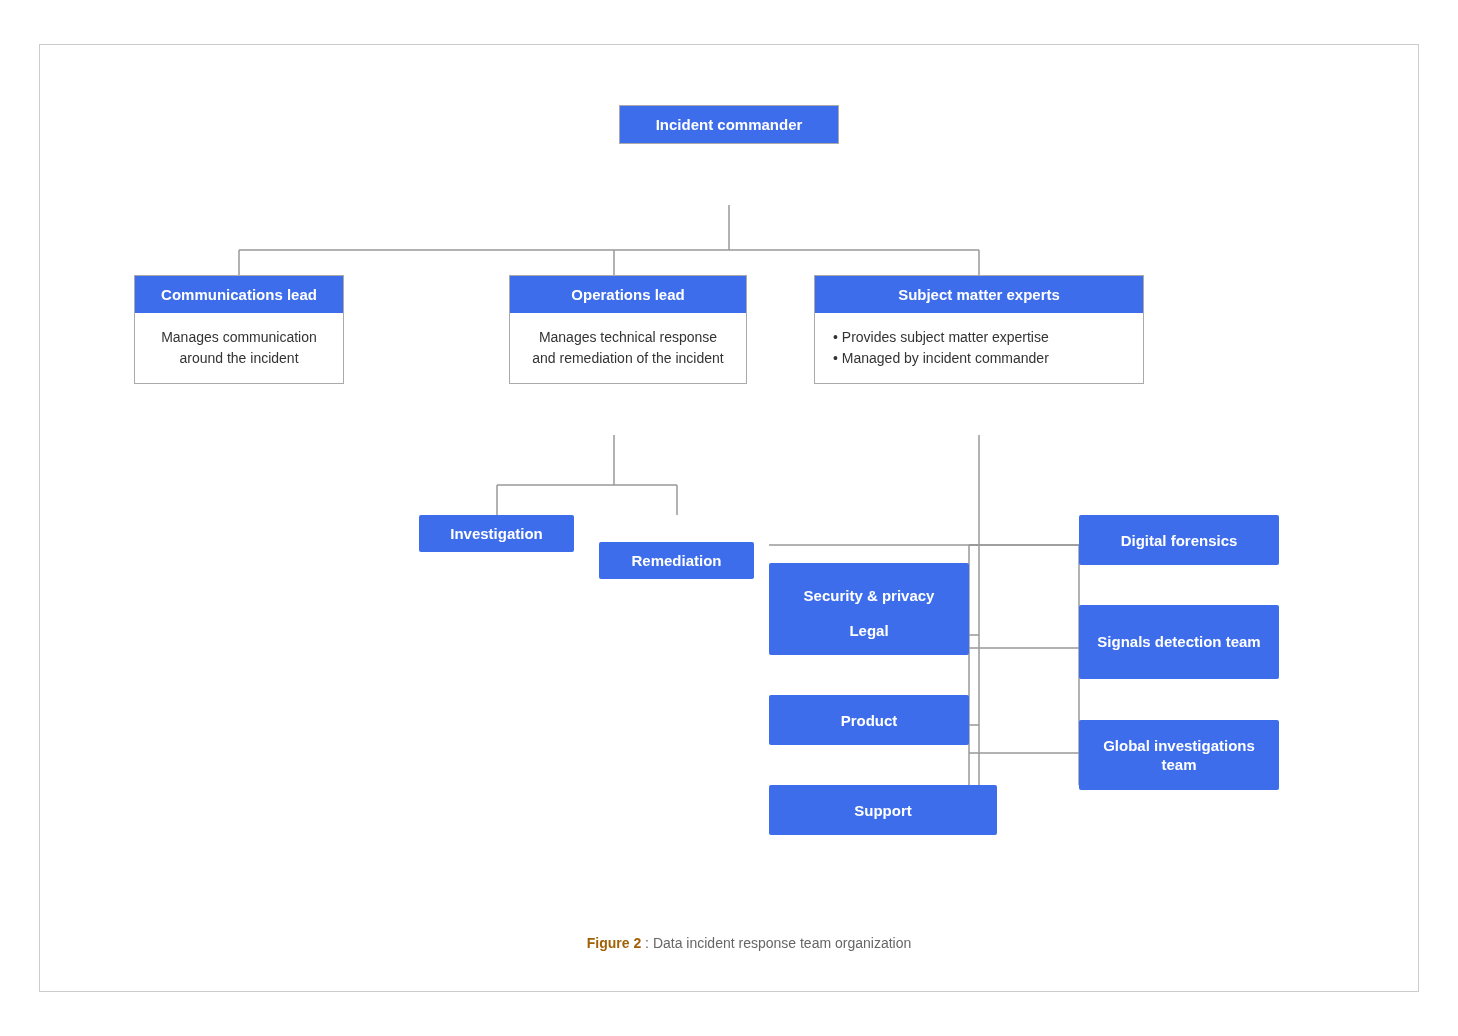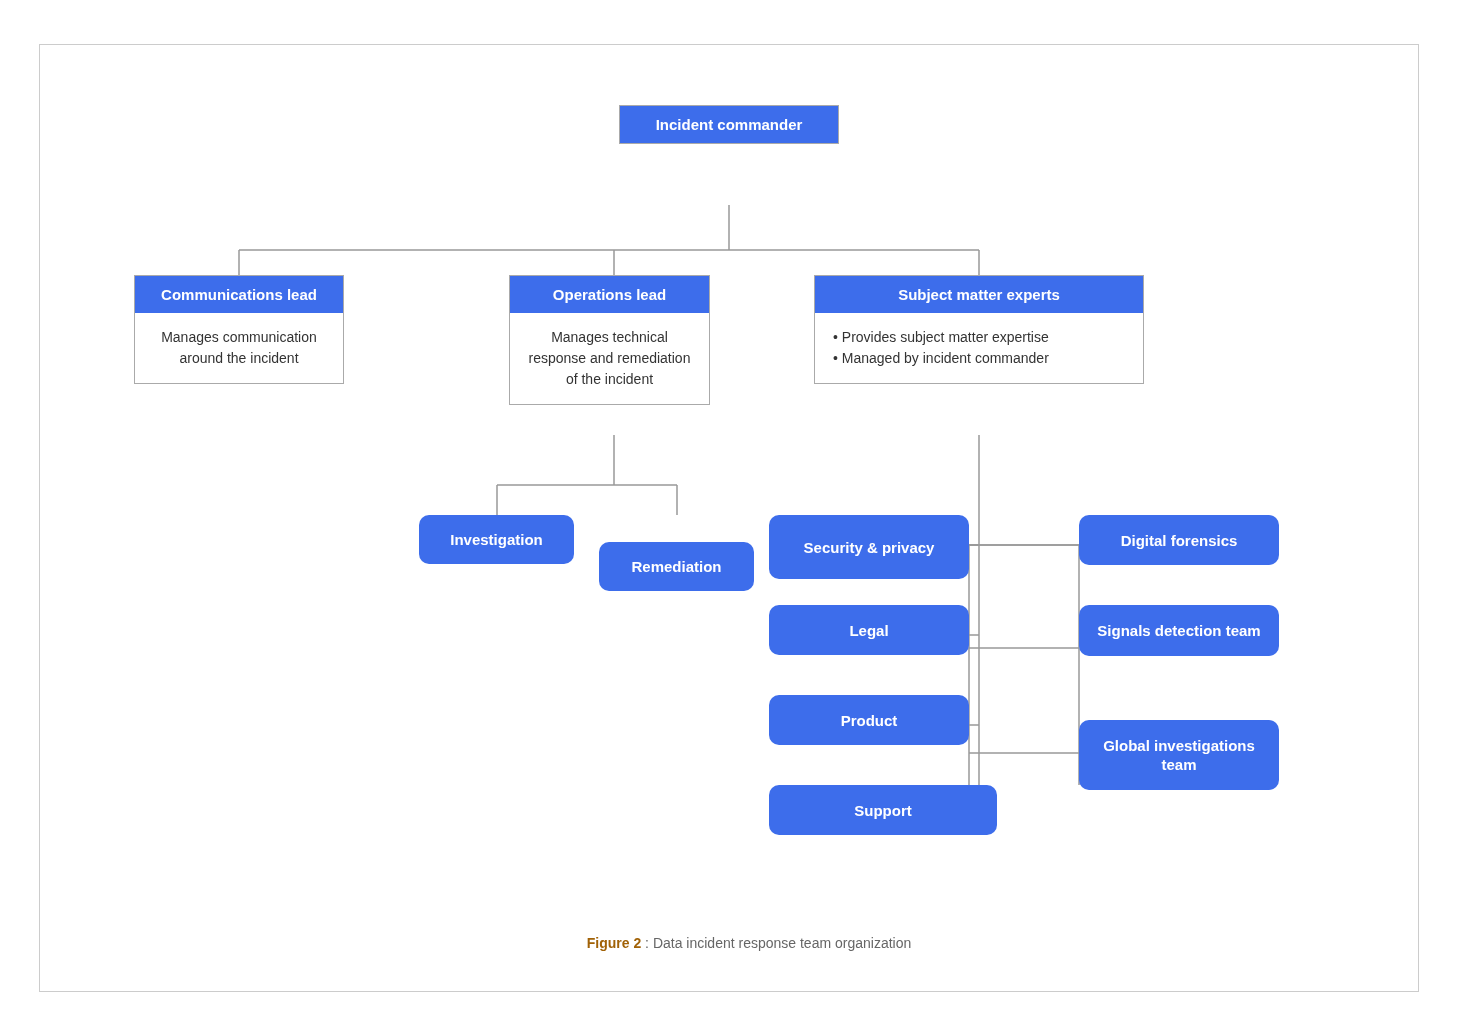--- a/index.html
+++ b/index.html
@@ -24,22 +24,22 @@
       flex-direction: column;
       align-items: center;
     }
 
     
     .blue-box {
       background: #3d6deb;
       color: #fff;
       font-weight: bold;
       font-size: 15px;
-      padding: 16px 18px;
-      border-radius: 10px;
+      padding: 10px 18px;
+      border-radius: 2px;
       text-align: center;
       white-space: nowrap;
     }
 
     
     .outlined-box {
       border: 1px solid #aaa;
       background: #fff;
       display: flex;
       flex-direction: column;
@@ -109,21 +109,21 @@
 
     
     #comm {
       width: 210px;
       left: 55px;
       top: 190px;
     }
 
     
     #ops {
-      width: 201px;
+      width: 238px;
       left: 430px;
       top: 190px;
     }
 
     
     #sme {
       width: 330px;
       left: 735px;
       top: 190px;
     }
@@ -270,31 +270,31 @@
       <div class="box-body left-align">
         <div>• Provides subject matter expertise</div>
         <div>• Managed by incident commander</div>
       </div>
     </div>
 
     <div class="node blue-box" id="inv">Investigation</div>
 
     <div class="node blue-box" id="rem">Remediation</div>
 
-    <div class="node blue-box" id="sec" style="height:64px; display:flex; align-items:center; justify-content:center;">Security &amp; privacy</div>
+    <div class="node blue-box" id="sec" style="height:64px; display:flex; align-items:center; justify-content:center;margin-top:48px;">Security &amp; privacy</div>
 
     <div class="node blue-box" id="legal" style="height:50px; display:flex; align-items:center; justify-content:center;">Legal</div>
 
     <div class="node blue-box" id="prod" style="height:50px; display:flex; align-items:center; justify-content:center;">Product</div>
 
     <div class="node blue-box" id="supp" style="height:50px; display:flex; align-items:center; justify-content:center;">Support</div>
 
     <div class="node blue-box" id="df" style="height:50px; display:flex; align-items:center; justify-content:center;">Digital forensics</div>
 
-    <div class="node blue-box" id="sdt" style="height:51px; display:flex; align-items:center; justify-content:center; white-space:normal; text-align:left; line-height:1.3;">Signals detection team</div>
+    <div class="node blue-box" id="sdt" style="height:74px; display:flex; align-items:center; justify-content:center; white-space:normal; text-align:left; line-height:1.3;">Signals detection team</div>
 
     <div class="node blue-box" id="git" style="height:70px; display:flex; align-items:center; justify-content:center; white-space:normal; text-align:center; line-height:1.3;">Global investigations team</div>
 
   </div>
 
   <div class="figure-caption">
     <strong>Figure 2</strong>
     <span>: </span>
     <span>Data incident response team organization</span>
   </div>

